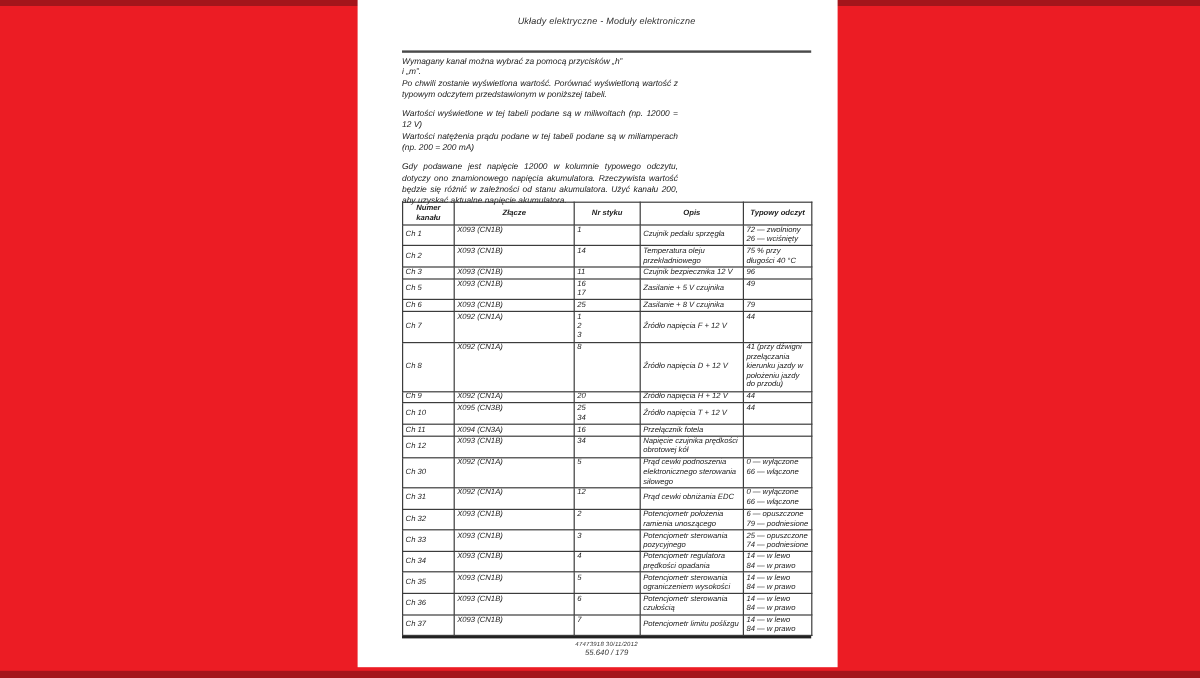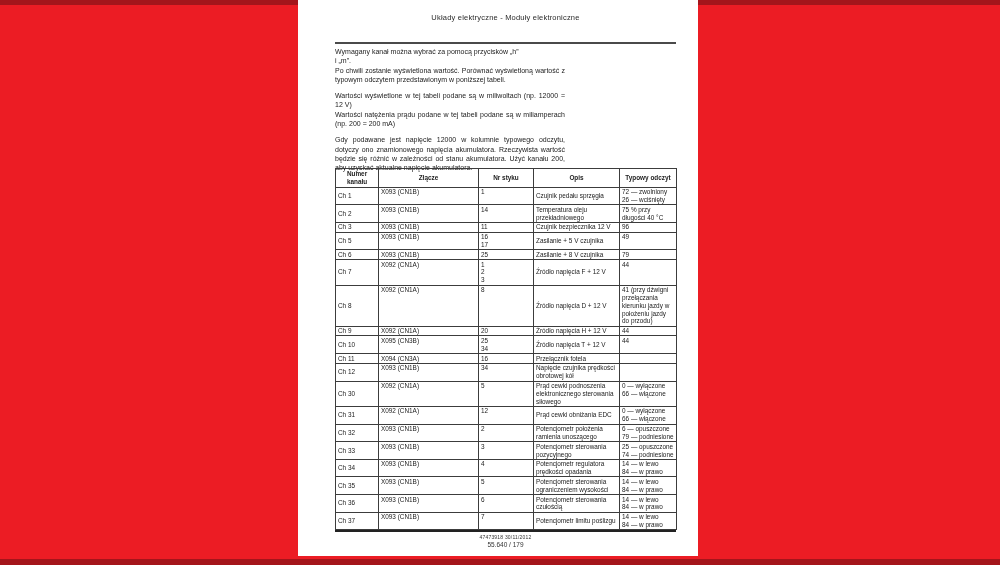--- a/index.html
+++ b/index.html
@@ -13,20 +13,21 @@
   .edge-strip { position: absolute; left: 0; width: 1000px; background: #a4151b; z-index: 1; }
   .edge-strip.top { top: 0; height: 5px; }
   .edge-strip.bottom { bottom: 0; height: 6px; }
 
   .doc-page {
     position: absolute;
     left: 298px; top: 0;
     width: 400px; height: 556px;
     background: #ffffff;
     z-index: 2;
+    font-style: italic;
   }
   .doc-title {
     position: absolute;
     top: 13px; left: 37px; width: 341px;
     text-align: center;
     font-size: 7.5px;
     color: #2b2b2b;
     letter-spacing: 0.2px;
   }
   .rule { position: absolute; left: 37px; width: 341px; height: 1.5px; background: #4a4a4a; }

